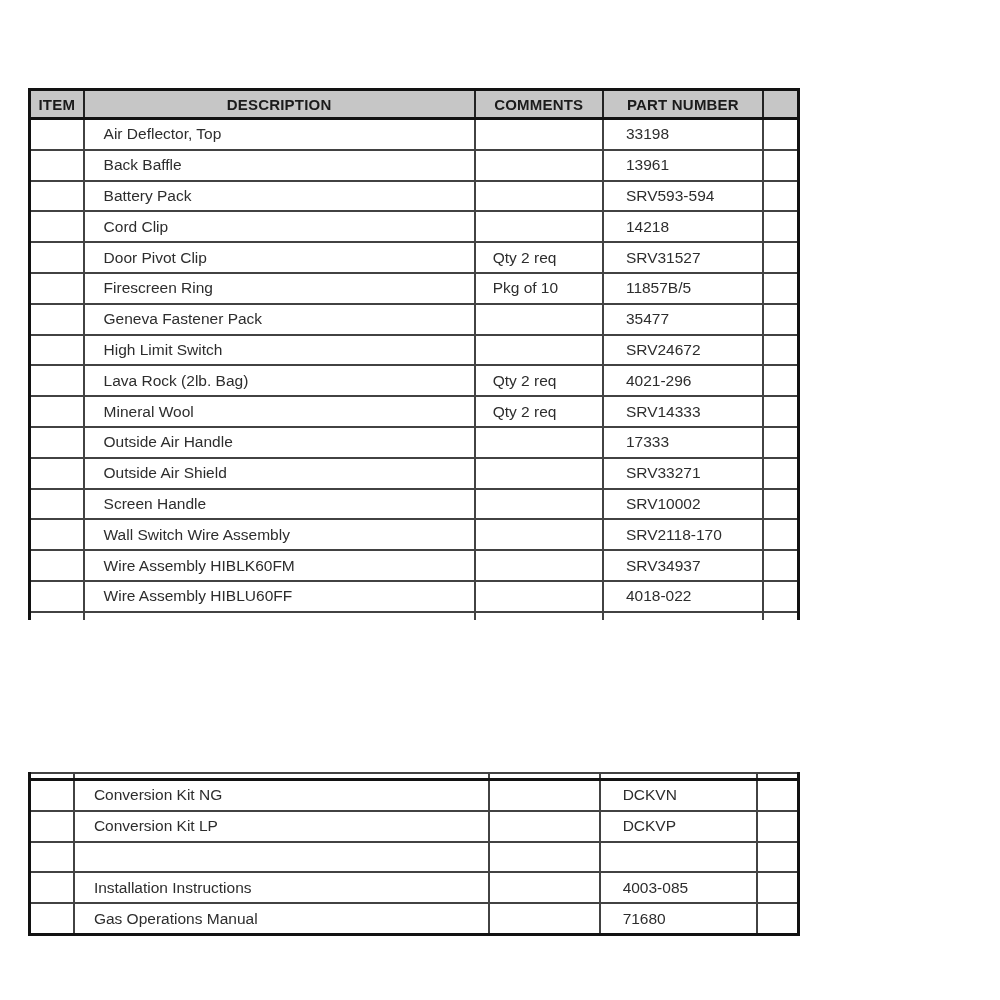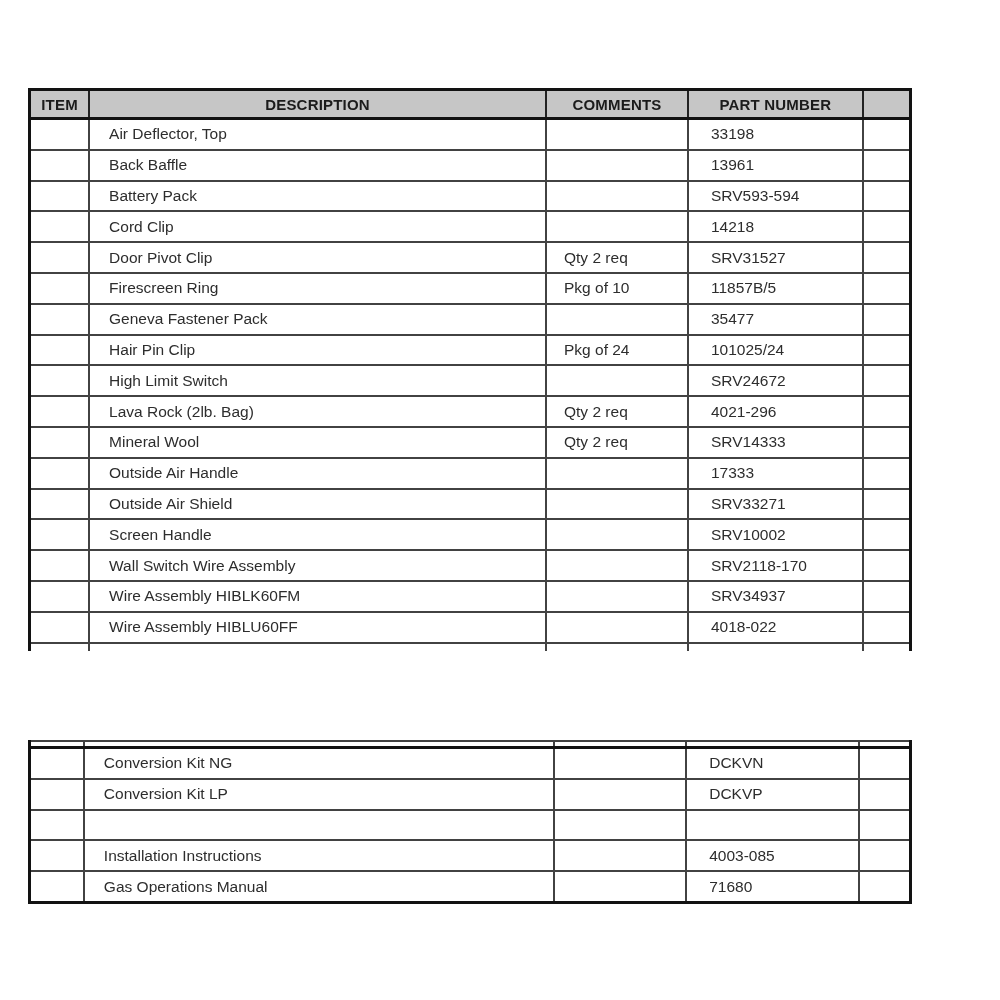--- a/index.html
+++ b/index.html
@@ -2,21 +2,21 @@
 <html><head>
 <meta charset="utf-8">
 <style>
   html, body {
     margin: 0;
     padding: 0;
     background: #ffffff;
   }
   .page {
     position: relative;
-    width: 912px;
+    width: 800px;
     height: 1000px;
     background: #ffffff;
     overflow: hidden;
     font-family: "Liberation Sans", sans-serif;
   }
   
   .artifact-line {
     position: absolute;
     left: 974px;
     top: 70px;
@@ -32,21 +32,21 @@
     background: #ffffff;
     font-size: 15.5px;
     color: #2d2d2d;
   }
   .chunk1 {
     top: 88px;
     border: 3px solid #121212;
     border-bottom: none;
   }
   .chunk2 {
-    top: 740px;
+    top: 772px;
     border: 3px solid #121212;
     border-top: none;
   }
   .parts-table col.c-item    { width: 66px; }
   .parts-table col.c-desc    { width: 534px; }
   .parts-table col.c-comm    { width: 158px; }
   .parts-table col.c-part    { width: 192px; }
   .parts-table col.c-sliver  { width: 62px; }
 
   .parts-table th {
@@ -155,27 +155,20 @@
         </tr>
         <tr>
           <td class="col-item"></td>
           <td class="col-description">Geneva Fastener Pack</td>
           <td class="col-comments"></td>
           <td class="col-part_number">35477</td>
           <td class="col-sliver"></td>
         </tr>
         <tr>
           <td class="col-item"></td>
-          <td class="col-description">Hair Pin Clip</td>
-          <td class="col-comments">Pkg of 24</td>
-          <td class="col-part_number">101025/24</td>
-          <td class="col-sliver"></td>
-        </tr>
-        <tr>
-          <td class="col-item"></td>
           <td class="col-description">High Limit Switch</td>
           <td class="col-comments"></td>
           <td class="col-part_number">SRV24672</td>
           <td class="col-sliver"></td>
         </tr>
         <tr>
           <td class="col-item"></td>
           <td class="col-description">Lava Rock (2lb. Bag)</td>
           <td class="col-comments">Qty 2 req</td>
           <td class="col-part_number">4021-296</td>

